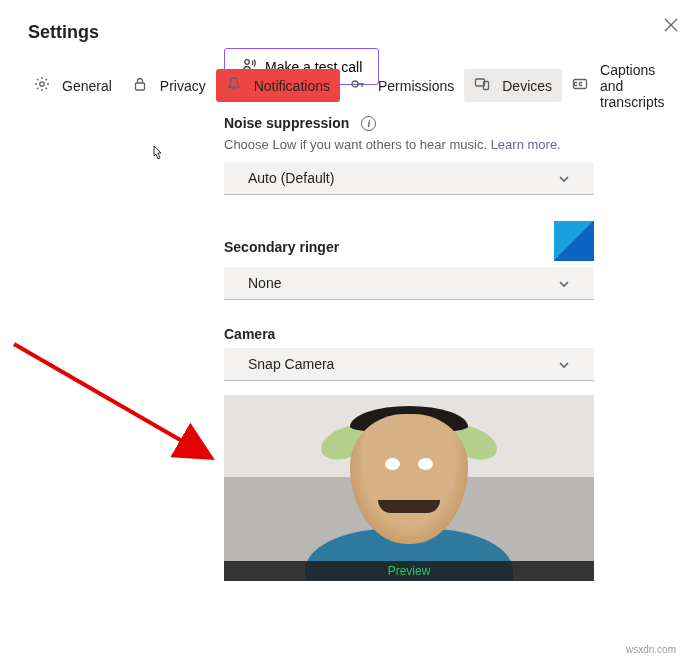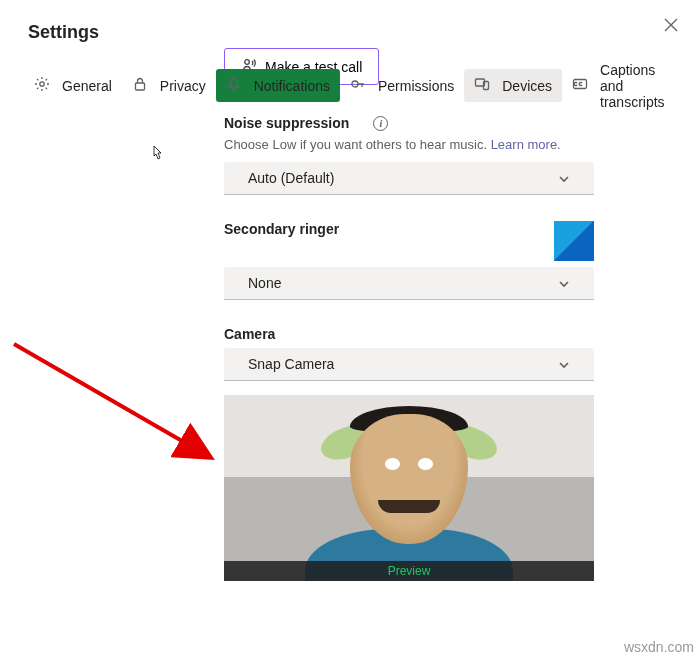--- a/index.html
+++ b/index.html
@@ -16,47 +16,47 @@
   .container { display: flex; padding: 22px 14px 0 24px; height: 100%; }
   .left { width: 182px; flex-shrink: 0; }
   .title { font-size: 18px; font-weight: 700; margin-bottom: 26px; padding-left: 4px; }
   .nav { display: flex; flex-direction: row; }
   .nav-item {
     display: flex; align-items: center; gap: 12px;
     height: 33px; padding: 0 10px; border-radius: 3px;
     color: #252423; cursor: pointer; font-size: 14px;
     position: relative;
   }
-  .nav-item.hov { background: #15803d; }
+  .nav-item.hov { background: #ef4444; }
   .nav-item.sel { background: #edebe9; }
   .nav-item svg { width: 16px; height: 16px; stroke: #616161; fill: none; stroke-width: 1.3; flex-shrink: 0; }
 
   .main { flex: 1; padding-left: 18px; padding-right: 8px; overflow: hidden; }
   .btn-test {
     display: inline-flex; align-items: center; gap: 8px;
     border: 1px solid #8b5cf6; border-radius: 3px;
     background: #fff; padding: 8px 16px; font-size: 14px; cursor: pointer;
     margin: 26px 0 30px 0;
   }
   .btn-test svg { width: 16px; height: 16px; stroke: #444; fill: none; stroke-width: 1.3; }
 
   .sec { margin-bottom: 26px; }
-  .sec-hdr { display: flex; align-items: center; gap: 24px; font-weight: 600; font-size: 14px; margin-bottom: 6px; }
+  .sec-hdr { display: flex; align-items: center; gap: 12px; font-weight: 600; font-size: 14px; margin-bottom: 6px; }
   .sec-hdr .info { width: 15px; height: 15px; border: 1px solid #616161; border-radius: 50%; display: inline-flex; align-items: center; justify-content: center; font-size: 10px; font-style: italic; color: #616161; font-family: serif; }
   .hint { font-size: 13px; color: #616161; margin-bottom: 10px; }
   .hint a { color: #6264a7; text-decoration: none; }
   .dd {
     display: flex; align-items: center; justify-content: space-between;
     background: #f3f2f1; border-bottom: 1px solid #bdbdbd;
     padding: 8px 24px; font-size: 14px; cursor: pointer; border-radius: 3px 3px 0 0; width: 370px;
   }
   .chev { width: 12px; height: 12px; }
   .chev svg { width: 12px; height: 12px; stroke: #616161; fill: none; stroke-width: 1.6; }
 
-  .ringer-row { display: flex; align-items: flex-start; justify-content: space-between; width: 370px; }
+  .ringer-row { display: flex; align-items: flex-end; justify-content: space-between; width: 370px; }
   .logo { width: 40px; height: 40px; background: linear-gradient(135deg, #18a0e1 0 50%, #0b64c0 50% 100%); position: relative; }
   .logo::before, .logo::after { content:""; position:absolute; }
   .logo::before { left:0; top:0; width:0; height:0; border-left:40px solid transparent; border-top:40px solid rgba(255,255,255,0); }
   .logo::after { left:0; top:0; width:0; height:0; border-right:20px solid transparent; border-bottom:20px solid transparent; }
 
   .close { position: absolute; top: 18px; right: 22px; cursor: pointer; }
   .close svg { width: 14px; height: 14px; stroke: #666; stroke-width: 1.4; }
 
   .preview-wrap { width: 370px; height: 186px; background: #222; position: relative; margin-top: 14px; }
   .ceiling { position:absolute; left:0; top:0; width:100%; height:44%; background:#e5e2df; }
@@ -72,21 +72,21 @@
   .hair { position:absolute; left:34%; top:6%; width:32%; height:14%; background:#1e1a17; border-radius: 50% 50% 30% 30% / 80% 80% 20% 20%; }
   .label-bar { position:absolute; left:0; bottom:0; width:100%; background: rgba(30,30,30,0.85); color:#22c55e; font-size:12px; text-align:center; padding:3px 0; }
 
   
   .arrow { position:absolute; left:6px; top:336px; width:220px; height:140px; pointer-events:none; }
   .arrow svg { width:100%; height:100%; }
 
   .cursor { position:absolute; left:148px; top:145px; width:16px; height:20px; pointer-events:none; }
   .cursor svg { width:16px; height:20px; }
 
-  .watermark { position:absolute; right:6px; bottom:4px; font-size:14px; color:#9a9a9a; }
+  .watermark { position:absolute; right:24px; bottom:4px; font-size:10px; color:#9a9a9a; }
 </style>
 </head>
 <body>
 
 <div class="close">
   <svg viewBox="0 0 14 14">
       <path d="M1 1 L13 13 M13 1 L1 13"></path>
     </svg>
 </div>
 

